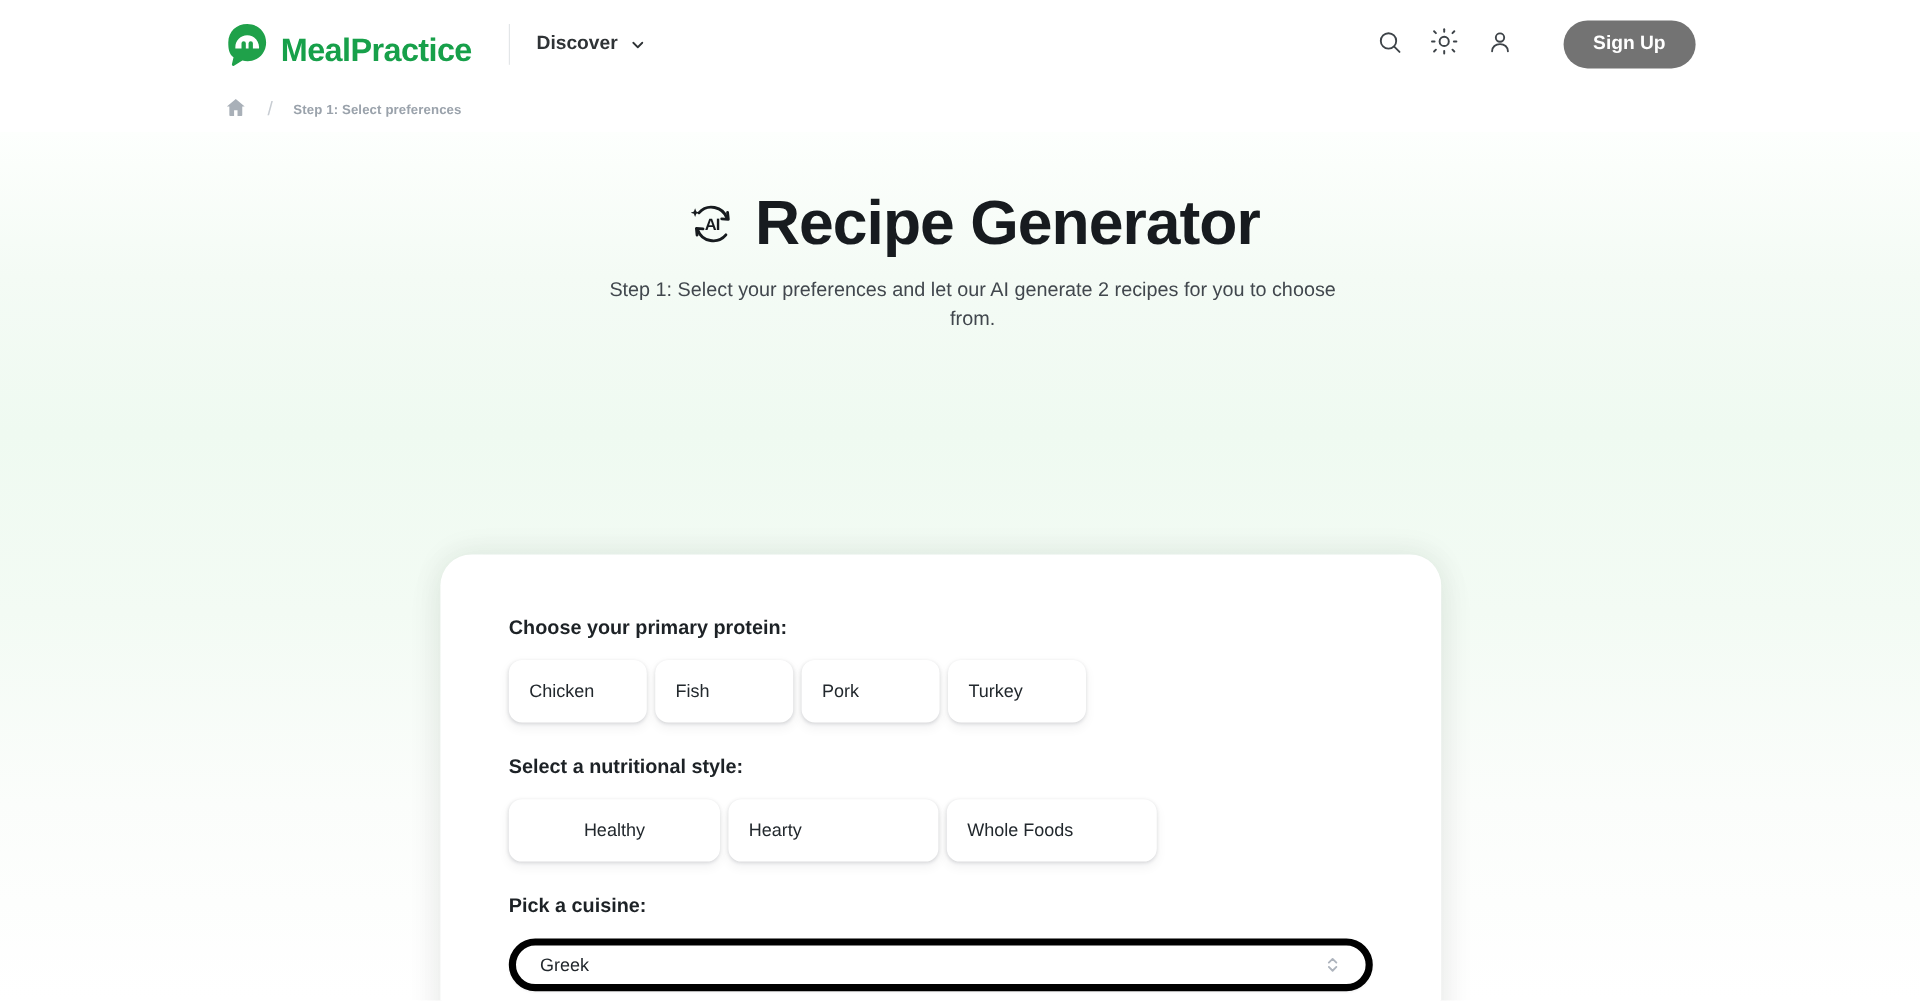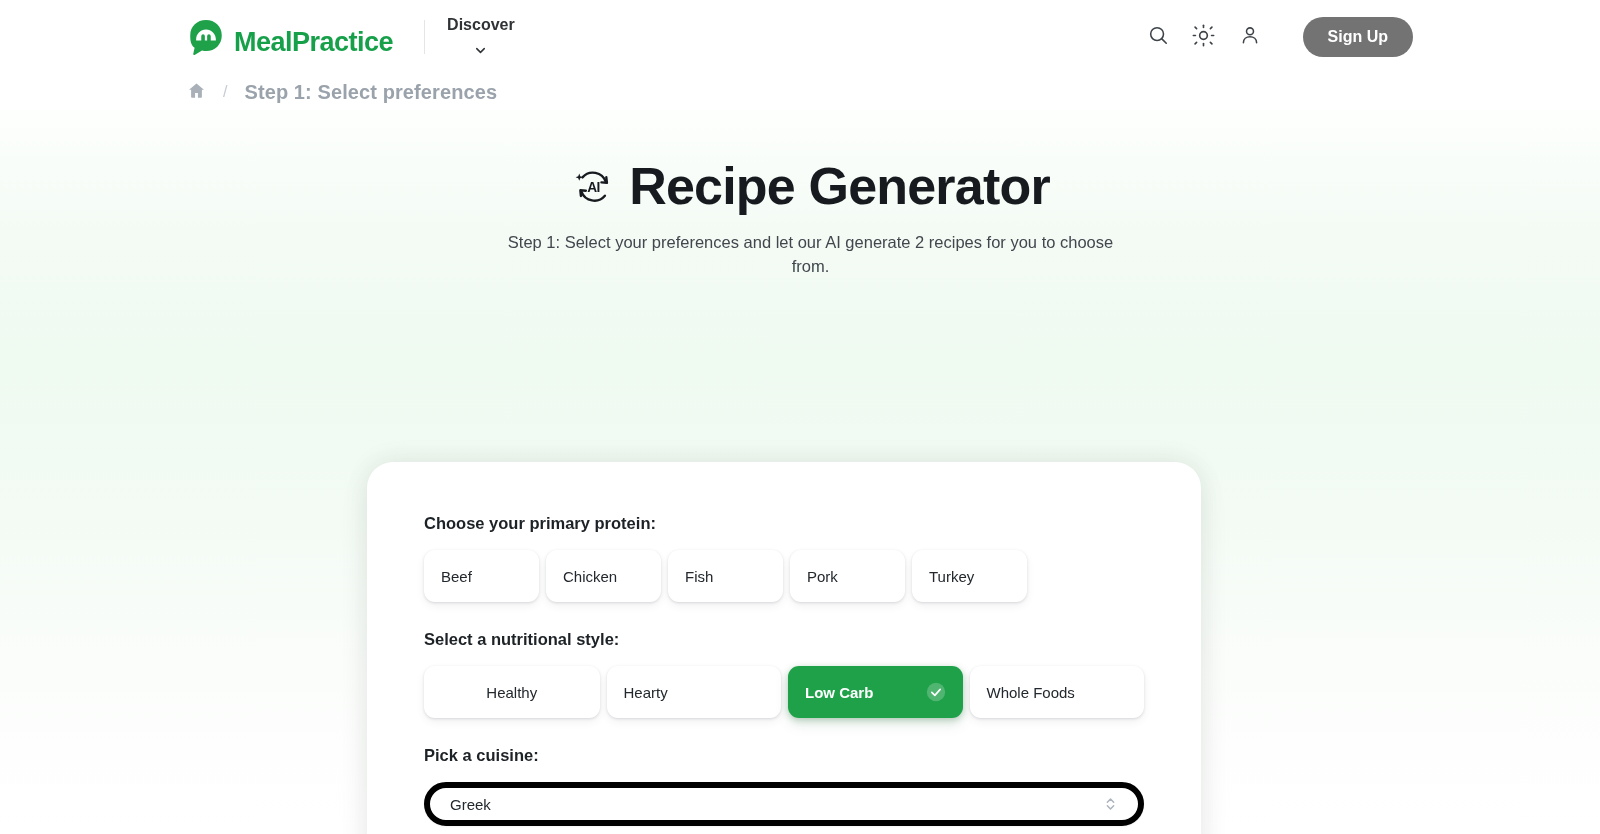--- a/index.html
+++ b/index.html
@@ -40,21 +40,20 @@
 
   .hdr-divider {
     width: 1px; height: 34px;
     background: #e3e6e8;
     margin: 0 22px 0 31px;
   }
   .nav-item {
     display: flex; align-items: center; gap: 9px;
     font-size: 16px; font-weight: bold; color: #2f3336;
     cursor: pointer;
-    flex-direction: column;
   }
   .chev-d { display:block; }
 
   .hdr-right {
     margin-left: auto;
     display: flex; align-items: center; gap: 0px;
   }
   .icon-btn {
     width: 46px; height: 46px;
     display: flex; align-items: center; justify-content: center;
@@ -82,21 +81,21 @@
     height: 36px;
     display: flex;
     align-items: center;
     padding: 0 187px;
     gap: 0;
     z-index: 4;
   }
   .crumb-home { color: #a9b0b8; display:flex; align-items:center; cursor:pointer; }
   .crumb-sep { color: #c7ccd2; font-size: 16px; margin: 0 17px; }
   .crumb-current {
-    font-size: 20px; font-weight: bold; color: #9aa2ab;
+    font-size: 11px; font-weight: bold; color: #9aa2ab;
     letter-spacing: 0.1px;
   }
 
   
   .body-wrap {
     position: relative;
     height: 724px;
     background:
       linear-gradient(180deg,
         #fdfffd 0px,
@@ -319,23 +318,20 @@
       </h1>
       <p class="hero-sub">Step 1: Select your preferences and let our AI generate 2 recipes for you to choose from.</p>
     </div>
 
     <div class="card">
 
       <div class="group">
         <div class="field-label">Choose your primary protein:</div>
         <div class="chip-row row-protein">
           <button class="chip">
-            <span>Beef</span>
-          </button>
-          <button class="chip">
             <span>Chicken</span>
           </button>
           <button class="chip">
             <span>Fish</span>
           </button>
           <button class="chip">
             <span>Pork</span>
           </button>
           <button class="chip">
             <span>Turkey</span>
@@ -344,29 +340,20 @@
       </div>
 
       <div class="group">
         <div class="field-label">Select a nutritional style:</div>
         <div class="chip-row row-nutrition">
           <button class="chip">
             <span>Healthy</span>
           </button>
           <button class="chip">
             <span>Hearty</span>
-          </button>
-          <button class="chip selected">
-            <span>Low Carb</span>
-            <span class="check">
-              <svg width="20" height="20" viewBox="0 0 24 24">
-                  <circle cx="12" cy="12" r="11" fill="rgba(255,255,255,0.22)"></circle>
-                  <polyline points="7 12.4 10.6 16 17 8.8" fill="none" stroke="#ffffff" stroke-width="2" stroke-linecap="round" stroke-linejoin="round"></polyline>
-                </svg>
-            </span>
           </button>
           <button class="chip">
             <span>Whole Foods</span>
           </button>
         </div>
       </div>
 
       <div class="group">
         <div class="field-label">Pick a cuisine:</div>
         <div class="select-wrap">

